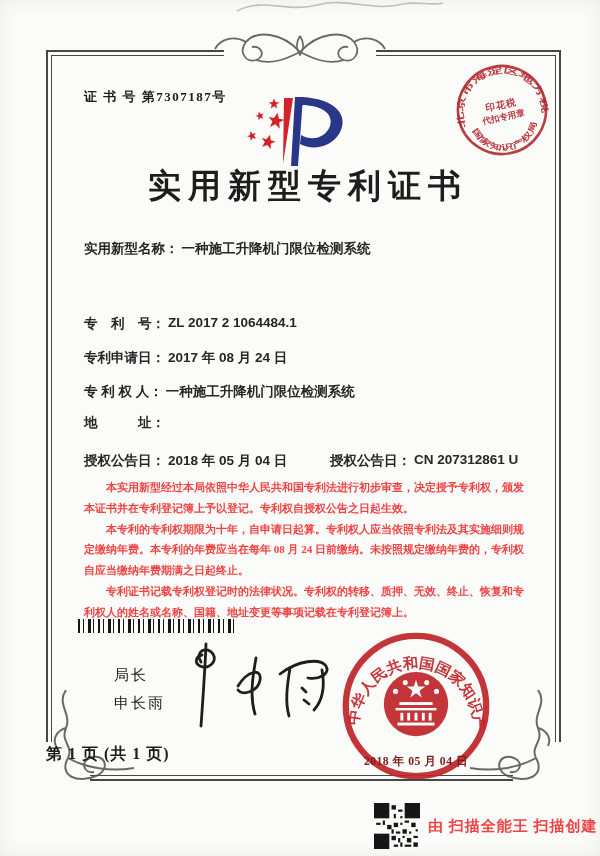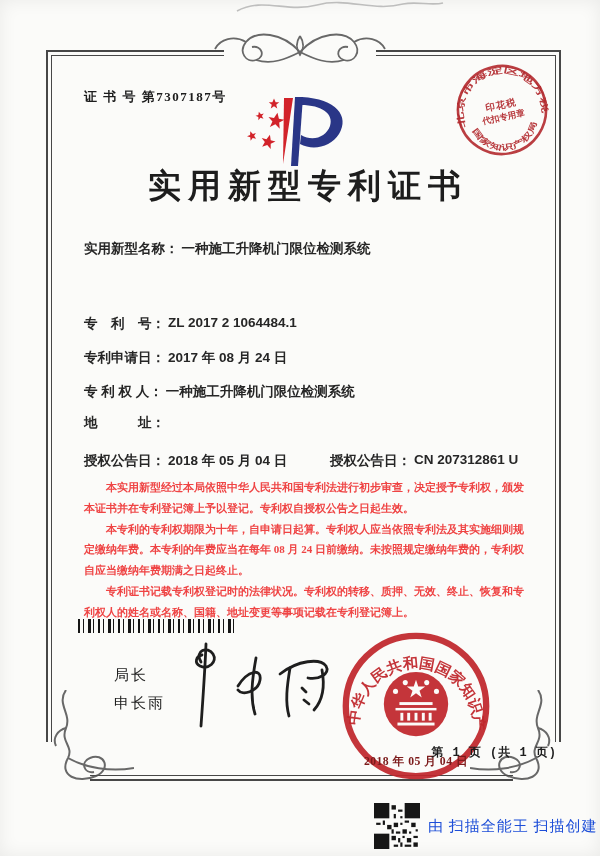--- a/index.html
+++ b/index.html
@@ -32,25 +32,25 @@
   .paras p{margin:0;text-indent:2em;}
 
   .barcode{position:absolute;left:78px;top:619px;width:158px;height:14px;
     background:
       repeating-linear-gradient(90deg,#161616 0 2px,transparent 2px 5px,
         #161616 5px 6px,transparent 6px 10px,#161616 10px 13px,
         transparent 13px 15px,#161616 15px 16px,transparent 16px 20px);}
 
   .director{position:absolute;left:86px;font-family:"Liberation Sans",sans-serif;
             font-weight:normal;font-size:15px;letter-spacing:2px;margin-left:28px;}
-  .page-footer{position:absolute;left:46px;top:744px;width:511px;text-align:right;
-               font-size:12px;font-weight:600;letter-spacing:1px;font-family:Liberation Mono, monospace;}
-
-  .scan-text{position:absolute;left:428px;top:817px;font-size:15px;font-weight:normal;
-             letter-spacing:1px;color:#1d4ed8;}
+  .page-footer{position:absolute;left:46px;top:744px;width:511px;text-align:left;
+               font-size:16px;font-weight:600;letter-spacing:1px;}
+
+  .scan-text{position:absolute;left:428px;top:817px;font-size:15px;font-weight:bold;
+             letter-spacing:1px;color:#ef4444;}
   svg{display:block;}
 </style>
 </head>
 <body>
 
 <div class="page">
 
   <svg class="abs" style="left:235px;top:0;width:210px;height:14px" viewBox="0 0 210 14">
     <path d="M2,11 C28,-3 52,13 82,5 C112,-3 138,12 168,4 C182,1 196,6 208,3" fill="none" stroke="#8f8f8f" stroke-width="1.6" opacity="0.55"></path>
   </svg>

